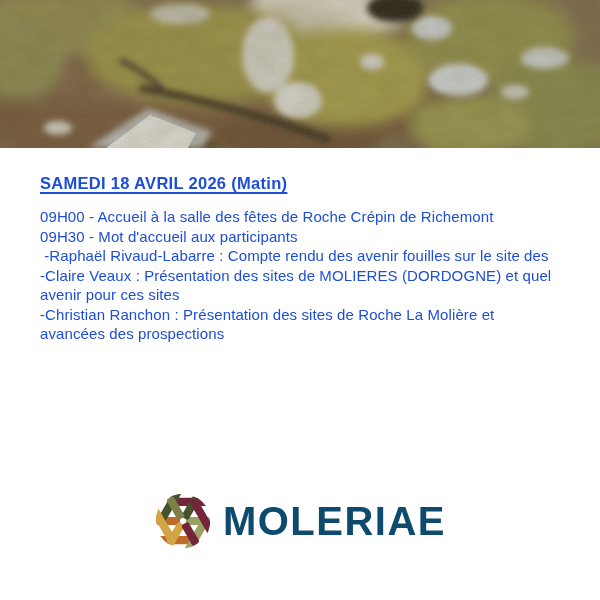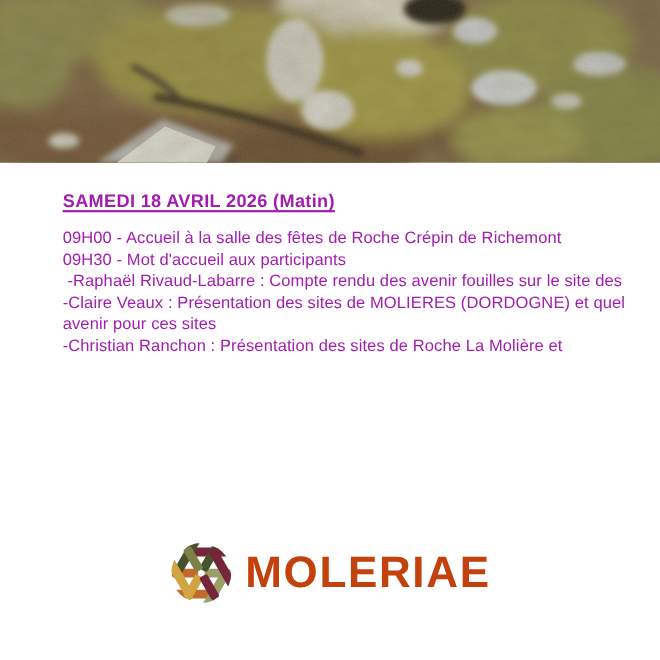--- a/index.html
+++ b/index.html
@@ -12,22 +12,22 @@
   }
   
   .photo{
     width:600px;height:148px;
     overflow:hidden;
     line-height:0;
   }
   .photo svg{display:block;width:100%;height:100%;}
   
   .content{
-    padding:26px 30px 0 57px;
-    color:#a21caf;
+    padding:26px 30px 0 40px;
+    color:#1d4ed8;
   }
   .schedule-title{
     margin:0 0 14px 0;
     font-size:16.5px;
     font-weight:700;
     letter-spacing:.3px;
     text-decoration:underline;
     text-decoration-thickness:2px;
     text-underline-offset:3px;
   }
@@ -134,20 +134,21 @@
 
   <div class="content">
     <h1 class="schedule-title">SAMEDI 18 AVRIL 2026 (Matin)</h1>
     <div>
         <div class="line"><span class="b">09H00</span><span> - Accueil à la salle des fêtes de Roche Crépin de Richemont</span></div>
         <div class="line"><span class="b">09H30</span><span> - Mot d'accueil aux participants</span></div>
         <div class="line"><span class="b"> -Raphaël Rivaud-Labarre</span><span> : Compte rendu des avenir fouilles sur le site des</span></div>
         <div class="line"><span class="b">-Claire Veaux</span><span> : Présentation des sites de MOLIERES (DORDOGNE) et quel</span></div>
         <div class="line"><span>avenir pour ces sites</span></div>
         <div class="line"><span class="b">-Christian Ranchon</span><span> : Présentation des sites de Roche La Molière et</span></div>
+        <div class="line"><span>avancées des prospections</span></div>
       </div>
   </div>
 
   <div class="logo">
     <span class="logo-icon">
       <svg viewBox="0 0 100 100">
         <defs>
           <clipPath id="iconclip">
               <circle cx="50" cy="50" r="47"></circle>
             </clipPath>
@@ -168,16 +169,16 @@
           </g>
           <g transform="rotate(240 50 50)">
             <rect class="blade" x="26" y="10" width="68" height="14" rx="4" fill="#d2a544"></rect>
             <rect class="blade" x="4" y="43" width="41" height="14" rx="4" fill="#742539"></rect>
             <rect class="blade" x="55" y="43" width="41" height="14" rx="4" fill="#7d8148"></rect>
             <rect class="blade" x="6" y="76" width="68" height="14" rx="4" fill="#742539"></rect>
           </g>
         </g>
       </svg>
     </span>
-    <span class="brand-name" style="color: #c2410c;">MOLERIAE</span>
+    <span class="brand-name" style="color: #0c4a6e;">MOLERIAE</span>
   </div>
 
 </div>
 
 </body></html>

